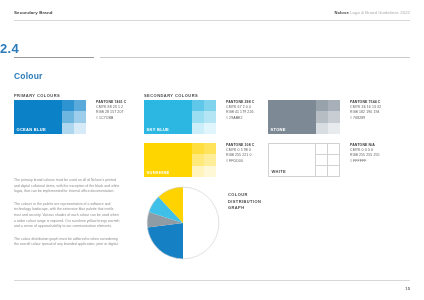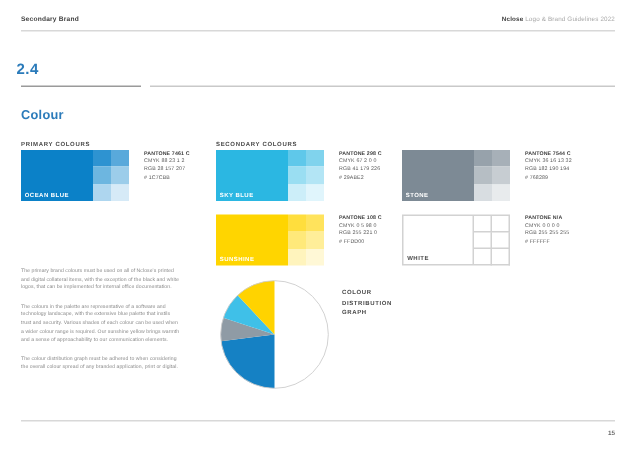--- a/index.html
+++ b/index.html
@@ -20,22 +20,22 @@
   .hdr-left{ font-size:4.4px; font-weight:bold; letter-spacing:.15px; color:#3f3f3f; }
   .hdr-right{ font-size:4.2px; color:#a8a8a8; letter-spacing:.1px; white-space:nowrap; }
   .hdr-right b{ color:#3f3f3f; font-weight:bold; }
   .hdr-rule{
     position:absolute; left:14px; right:14px; top:20px;
     border-top:0.6px solid #d8d8d8;
   }
 
   
   .sec-num{
-    position:absolute; left:11px; top:41px;
-    font-size:10px; font-weight:bold; color:#2b7bba; letter-spacing:.3px;
+    position:absolute; left:0; top:41px;
+    font-size:13px; font-weight:bold; color:#2b7bba; letter-spacing:.3px;
   }
   .rule-short{
     position:absolute; left:14px; top:57px; width:80px;
     border-top:0.8px solid #9a9a9a;
   }
   .rule-long{
     position:absolute; left:100px; top:57px; right:14px;
     border-top:0.8px solid #c9c9c9;
   }
 

